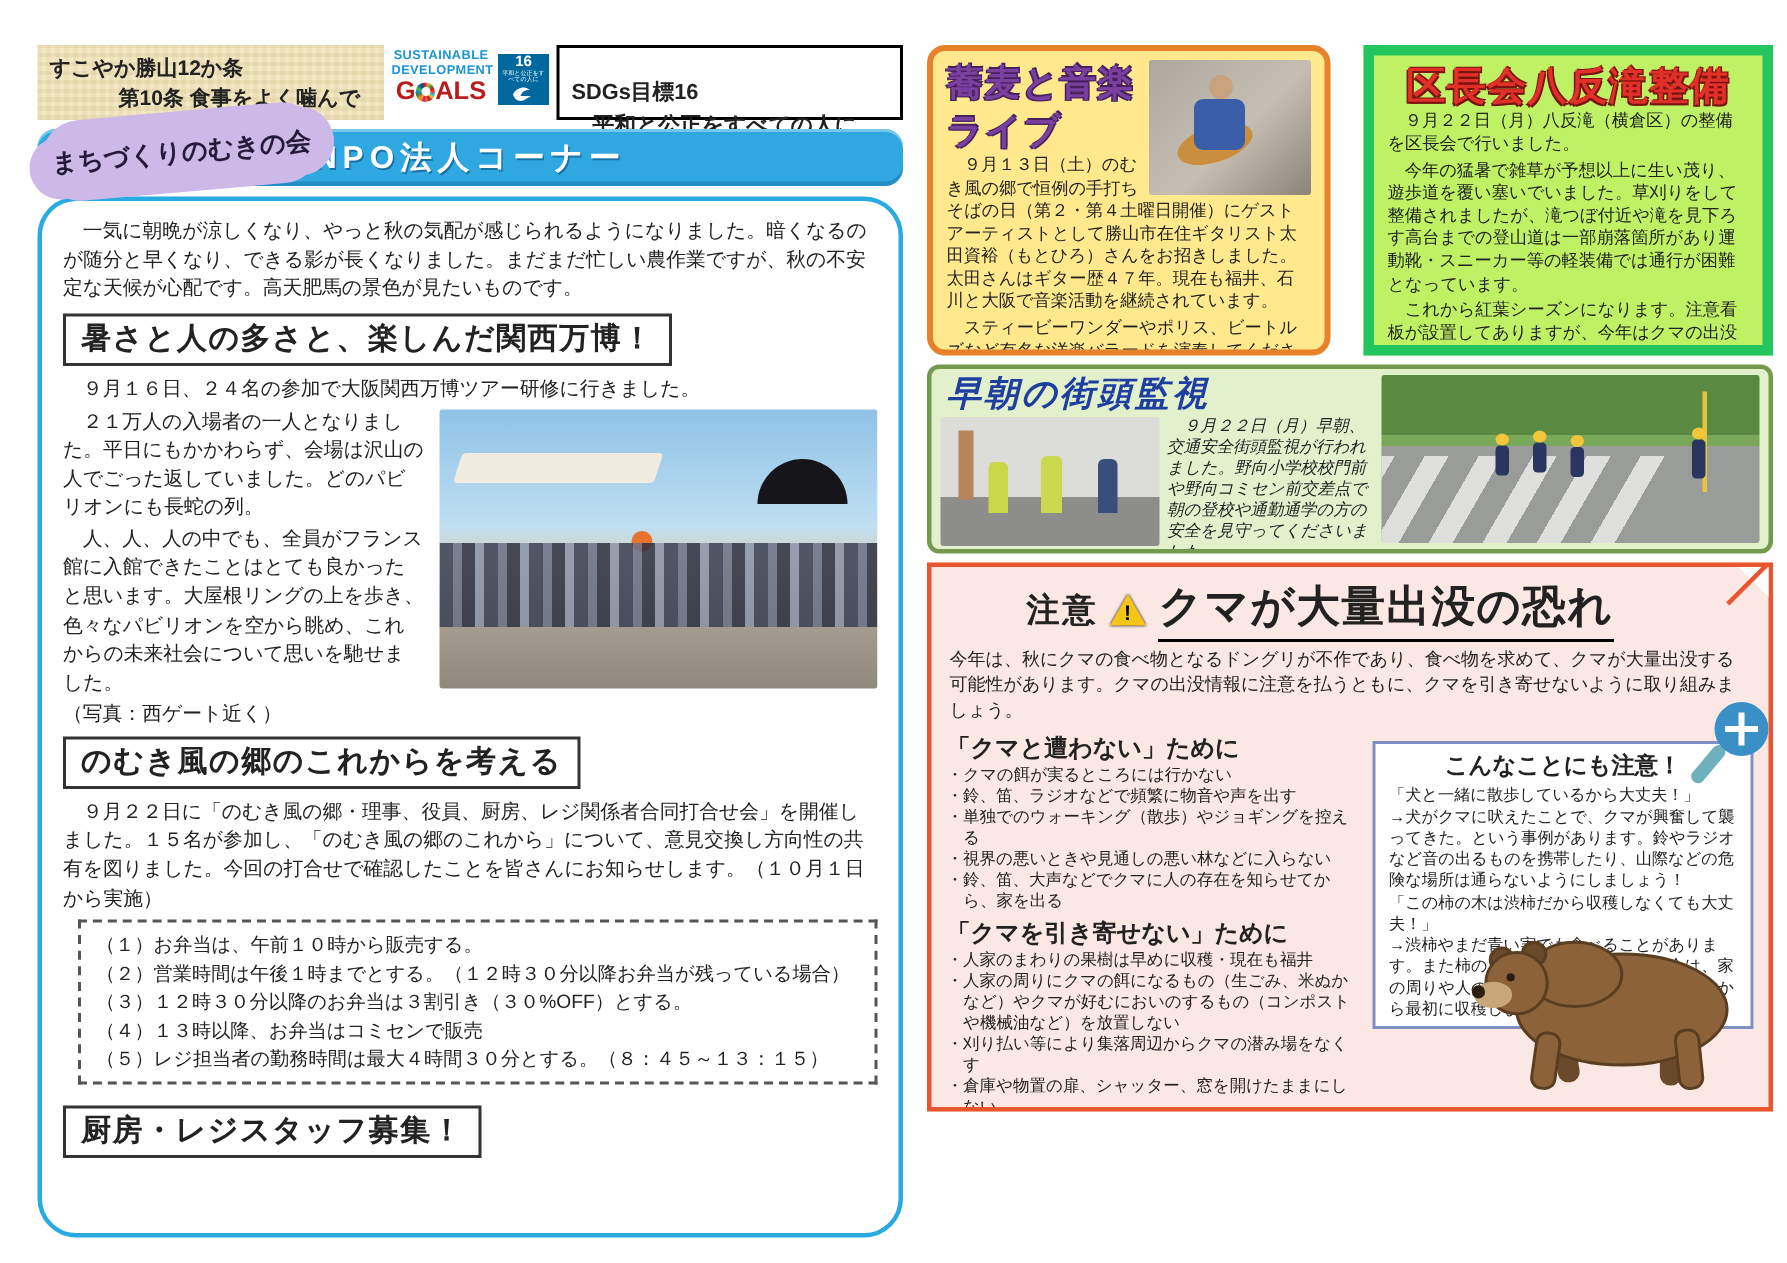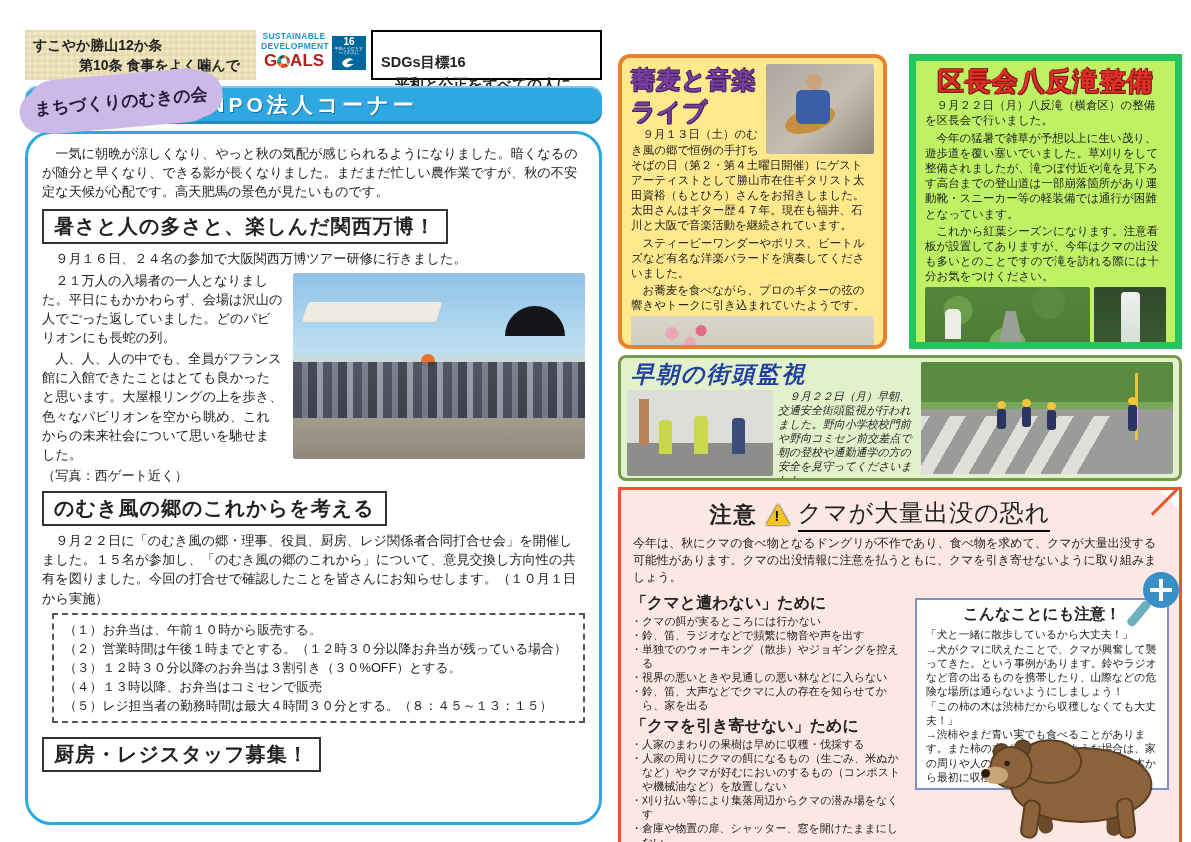--- a/index.html
+++ b/index.html
@@ -51,21 +51,21 @@
   .expo-photo .crowd{position:absolute;left:0;bottom:22%;width:100%;height:30%;opacity:.85;
               background:repeating-linear-gradient(90deg,#3A3F52 0 9px,#6A7186 9px 15px,#2C3040 15px 24px,#8C94A8 24px 30px);}
   .expo-photo .umbrella{position:absolute;right:7%;top:18%;width:60px;height:30px;background:#15151a;border-radius:60px 60px 0 0;}
   .expo-photo .balloon{position:absolute;left:44%;top:44%;width:14px;height:14px;border-radius:50%;background:#E8732E;}
   .caption{margin:0;}
   .rules-box{border:2px dashed #555;margin:5px 0 8px 10px;padding:5px 10px;font-size:12.8px;line-height:1.5;}
   .rules-box div{white-space:nowrap;}
 
   
   .right-col{position:absolute;left:618px;top:30px;width:564px;}
-  .row1{display:flex;gap:22px;height:295px;margin-top:24px;}
+  .row1{display:flex;gap:22px;height:207px;}
   .soba-box{width:277px;box-sizing:border-box;border:4px solid #E8822A;border-radius:12px;background:#FFE98C;
             padding:6px 9px;font-size:11.5px;line-height:1.32;overflow:hidden;}
   .soba-title{font-size:24px;font-weight:bold;color:#7B3FA0;letter-spacing:1px;
               text-shadow:1px 1px 0 #46215e, -1px 1px 0 #46215e, 1px -1px 0 #46215e;}
   .guitarist-photo{float:right;width:108px;height:90px;margin:0 0 3px 5px;
               background:linear-gradient(135deg,#ADA79E 0%,#C6BEB2 55%,#8A8478 100%);}
   .guitarist-photo .shirt{position:absolute;left:30px;top:26px;width:34px;height:34px;background:#3A5FA8;border-radius:6px;}
   .guitarist-photo .head{position:absolute;left:40px;top:10px;width:16px;height:16px;background:#C9A27E;border-radius:50%;}
   .guitarist-photo .guitar{position:absolute;left:18px;top:44px;width:52px;height:24px;background:#C98F3F;border-radius:50%;transform:rotate(-18deg);}
   .audience-photo{width:100%;height:72px;margin-top:3px;
@@ -113,21 +113,21 @@
 
   .bear-box{position:relative;margin-top:6px;height:366px;box-sizing:border-box;border:3px solid #E8552F;
             background:#FBE7E3;padding:5px 10px;overflow:hidden;}
   .corner-cut{position:absolute;top:-3px;right:-3px;width:0;height:0;border-top:26px solid #fff;border-left:26px solid transparent;}
   .corner-line{position:absolute;top:9px;right:-7px;width:40px;height:3px;background:#E8552F;transform:rotate(-45deg);}
   .bear-head{display:flex;align-items:center;justify-content:center;gap:8px;margin:2px 40px 3px 0;}
   .bear-head .caution{font-size:22px;font-weight:bold;letter-spacing:2px;}
   .warn-tri{position:relative;width:0;height:0;border-left:12px solid transparent;border-right:12px solid transparent;
             border-bottom:21px solid #F5C518;filter:drop-shadow(0 0 1px #000);}
   .warn-tri::after{content:"!";position:absolute;left:-3px;top:4px;font-size:14px;font-weight:bold;color:#000;}
-  .bear-head .title{font-size:24px;font-weight:normal;border-bottom:2.5px solid #000;padding-bottom:1px;letter-spacing:1px;}
+  .bear-head .title{font-size:29px;font-weight:bold;border-bottom:2.5px solid #000;padding-bottom:1px;letter-spacing:1px;}
   .bear-intro{font-size:12px;line-height:1.4;margin:0 2px 5px 2px;}
   .bear-cols{display:flex;gap:8px;}
   .bear-left{flex:1;}
   .bear-sec-title{font-size:16px;font-weight:bold;margin:3px 0 1px 0;}
   .bear-item{font-size:11px;line-height:1.27;padding-left:1em;text-indent:-1em;}
   .bear-right{width:254px;flex:none;position:relative;}
   .note-box{position:relative;background:#fff;border:2px solid #8090C0;padding:4px 9px;margin-top:8px;}
   .note-title{text-align:center;font-size:15.5px;font-weight:bold;margin:0 0 2px 0;}
   .note-p{font-size:10.8px;line-height:1.32;margin:0;}
   .magnifier{position:absolute;top:-18px;right:-10px;width:36px;height:36px;border-radius:50%;background:#3A8FC7;z-index:4;}
@@ -286,21 +286,21 @@
       <div class="bear-cols">
         <div class="bear-left">
           <div class="bear-sec-title">「クマと遭わない」ために</div>
           <div class="bear-item">・クマの餌が実るところには行かない</div>
           <div class="bear-item">・鈴、笛、ラジオなどで頻繁に物音や声を出す</div>
           <div class="bear-item">・単独でのウォーキング（散歩）やジョギングを控える</div>
           <div class="bear-item">・視界の悪いときや見通しの悪い林などに入らない</div>
           <div class="bear-item">・鈴、笛、大声などでクマに人の存在を知らせてから、家を出る</div>
 
           <div class="bear-sec-title">「クマを引き寄せない」ために</div>
-          <div class="bear-item">・人家のまわりの果樹は早めに収穫・伐採する</div>
+          <div class="bear-item">・人家のまわりの果樹は早めに収穫・現在も福井</div>
           <div class="bear-item">・人家の周りにクマの餌になるもの（生ごみ、米ぬかなど）やクマが好むにおいのするもの（コンポストや機械油など）を放置しない</div>
           <div class="bear-item">・刈り払い等により集落周辺からクマの潜み場をなくす</div>
           <div class="bear-item">・倉庫や物置の扉、シャッター、窓を開けたままにしない</div>
         </div>
 
         <div class="bear-right">
           <div class="mag-handle"></div>
           <div class="magnifier"></div>
           <div class="note-box">
             <div class="note-title">こんなことにも注意！</div>

